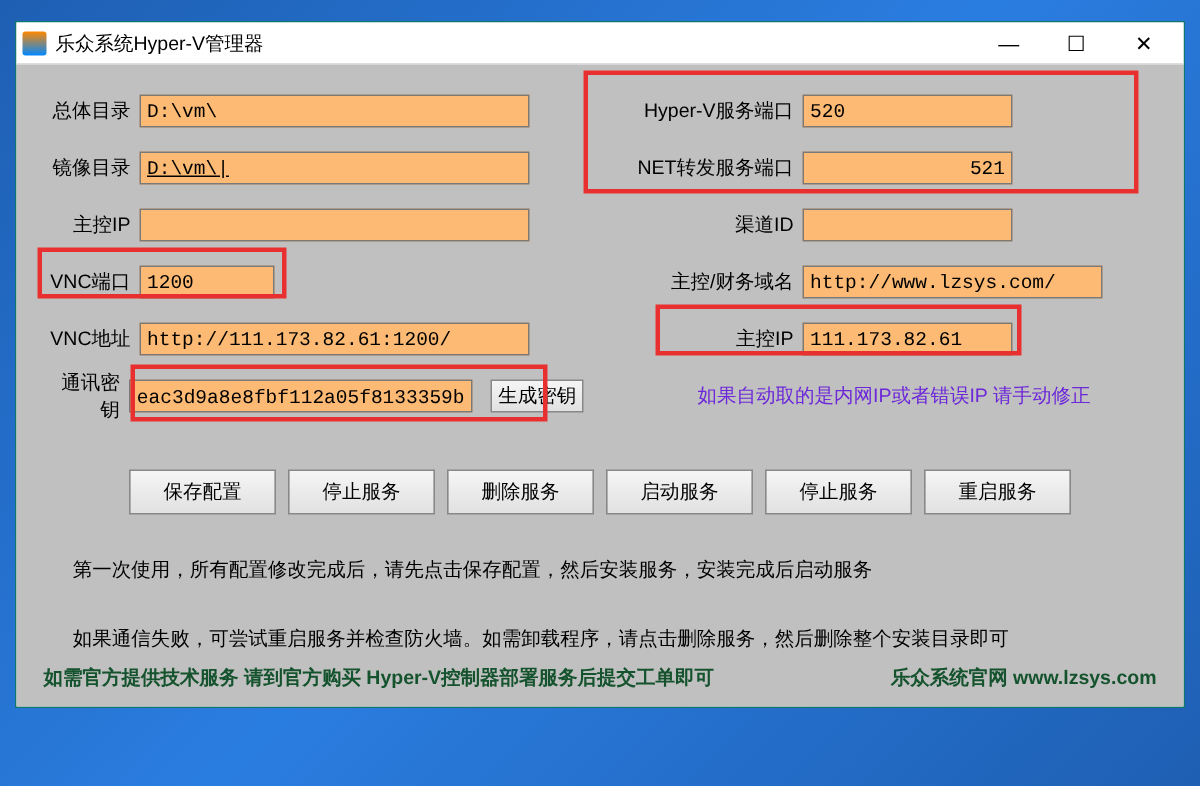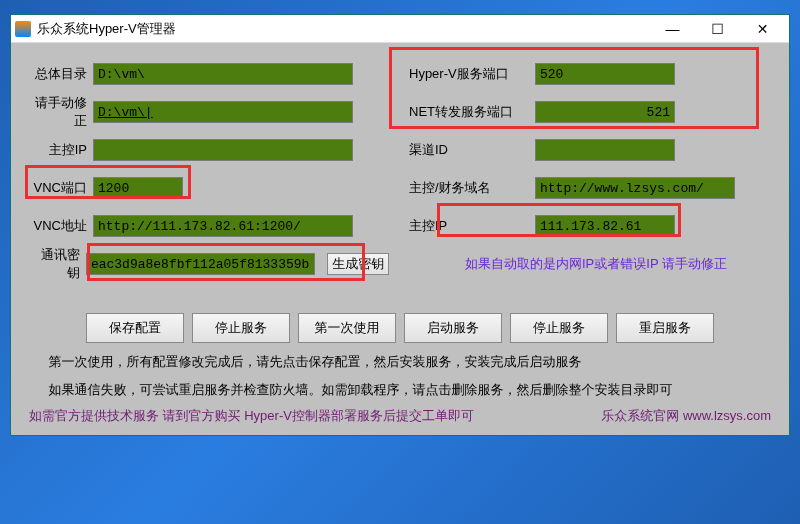--- a/index.html
+++ b/index.html
@@ -6,32 +6,32 @@
     body { background: linear-gradient(135deg, #1e5fb3 0%, #2a7de0 50%, #1e5fb3 100%); width: 800px; height: 524px; overflow: hidden; position: relative; }
     .window { position: absolute; top: 14px; left: 10px; width: 780px; background: #fff; border: 1px solid #0f766e; }
     .titlebar { height: 28px; background: #fff; display: flex; align-items: center; padding: 0 4px; border-bottom: 1px solid #ddd; }
     .titlebar-icon { width: 16px; height: 16px; margin-right: 6px; background: linear-gradient(#f80,#08f); border-radius: 2px; }
     .titlebar-text { font-size: 13px; flex: 1; }
     .win-controls { display: flex; }
     .win-btn { width: 45px; height: 26px; display: flex; align-items: center; justify-content: center; font-size: 14px; cursor: pointer; }
     .client { background: #c0c0c0; padding: 12px 18px 10px 18px; position: relative; }
     .row { display: flex; align-items: center; height: 38px; }
     .lbl { width: 58px; text-align: right; font-size: 13px; margin-right: 6px; }
-    .lbl2 { width: 120px; font-size: 13px; margin-right: 6px; }
-    input.field { height: 22px; background: #4d7c0f; border: 1px solid #7a7a7a; font-size: 13px; padding: 0 4px; font-family: "Courier New", monospace; }
+    .lbl2 { width: 120px; text-align: right; font-size: 13px; margin-right: 6px; }
+    input.field { height: 22px; background: #fdba74; border: 1px solid #7a7a7a; font-size: 13px; padding: 0 4px; font-family: "Courier New", monospace; }
     .leftcol { width: 360px; }
     .rightcol { position: absolute; left: 380px; top: 0; }
     .grid { position: relative; height: 240px; }
     .btn { height: 30px; background: linear-gradient(#f5f5f5,#e1e1e1); border: 1px solid #888; font-size: 13px; cursor: pointer; }
     .hl-red { position: absolute; border: 3px solid #e83030; pointer-events: none; }
     .buttons-row { display: flex; gap: 8px; margin-top: 18px; justify-content: center; }
     .buttons-row .btn { width: 98px; }
-    .note { font-size: 13px; margin-top: 10px; line-height: 1.4; }
+    .note { font-size: 13px; margin-top: 28px; line-height: 1.4; }
     .footer-links { display: flex; justify-content: space-between; margin-top: 8px; font-size: 13px; }
-    .link-blue { color: #701a75; }
+    .link-blue { color: #14532d; font-weight: bold; }
     .blue-note { color: #6d28d9; font-size: 13px; margin-left: 10px; }
     .gen-btn { width: 70px; height: 22px; margin-left: 12px; font-size:13px; border:1px solid #888; background:linear-gradient(#f5f5f5,#e1e1e1); cursor:pointer;}
   </style>
 </head>
 <body>
 
 <div class="window">
   <div class="titlebar">
     <div class="titlebar-icon"></div>
     <div class="titlebar-text">乐众系统Hyper-V管理器</div>
@@ -44,21 +44,21 @@
 
   <div class="client">
     <div class="grid">
 
       <div class="leftcol" style="position:absolute; left:0; top:0;">
         <div class="row">
           <div class="lbl">总体目录</div>
           <input class="field" style="width: 260px;" value="D:\vm\">
         </div>
         <div class="row">
-          <div class="lbl">请手动修正</div>
+          <div class="lbl">镜像目录</div>
           <input class="field" style="width: 260px; text-decoration: underline;" value="D:\vm\|">
         </div>
         <div class="row">
           <div class="lbl">主控IP</div>
           <input class="field" style="width: 260px;" value="">
         </div>
         <div class="row">
           <div class="lbl">VNC端口</div>
           <input class="field" style="width: 90px;" value="1200">
         </div>
@@ -101,21 +101,21 @@
 
       <div class="hl-red" style="left:360px; top:-8px; width:370px; height:82px;"></div>
       <div class="hl-red" style="left:-4px; top:110px; width:166px; height:34px;"></div>
       <div class="hl-red" style="left:408px; top:148px; width:244px; height:34px;"></div>
       <div class="hl-red" style="left:58px; top:188px; width:278px; height:38px;"></div>
     </div>
 
     <div class="buttons-row">
       <button class="btn">保存配置</button>
       <button class="btn">停止服务</button>
-      <button class="btn">第一次使用</button>
+      <button class="btn">删除服务</button>
       <button class="btn">启动服务</button>
       <button class="btn">停止服务</button>
       <button class="btn">重启服务</button>
     </div>
 
     <div class="note" style="text-indent:1.5em">第一次使用，所有配置修改完成后，请先点击保存配置，然后安装服务，安装完成后启动服务</div>
     <div class="note" style="text-indent:1.5em">如果通信失败，可尝试重启服务并检查防火墙。如需卸载程序，请点击删除服务，然后删除整个安装目录即可</div>
     <div class="footer-links">
       <span class="link-blue">如需官方提供技术服务 请到官方购买 Hyper-V控制器部署服务后提交工单即可</span>
       <span class="link-blue">乐众系统官网 www.lzsys.com</span>

